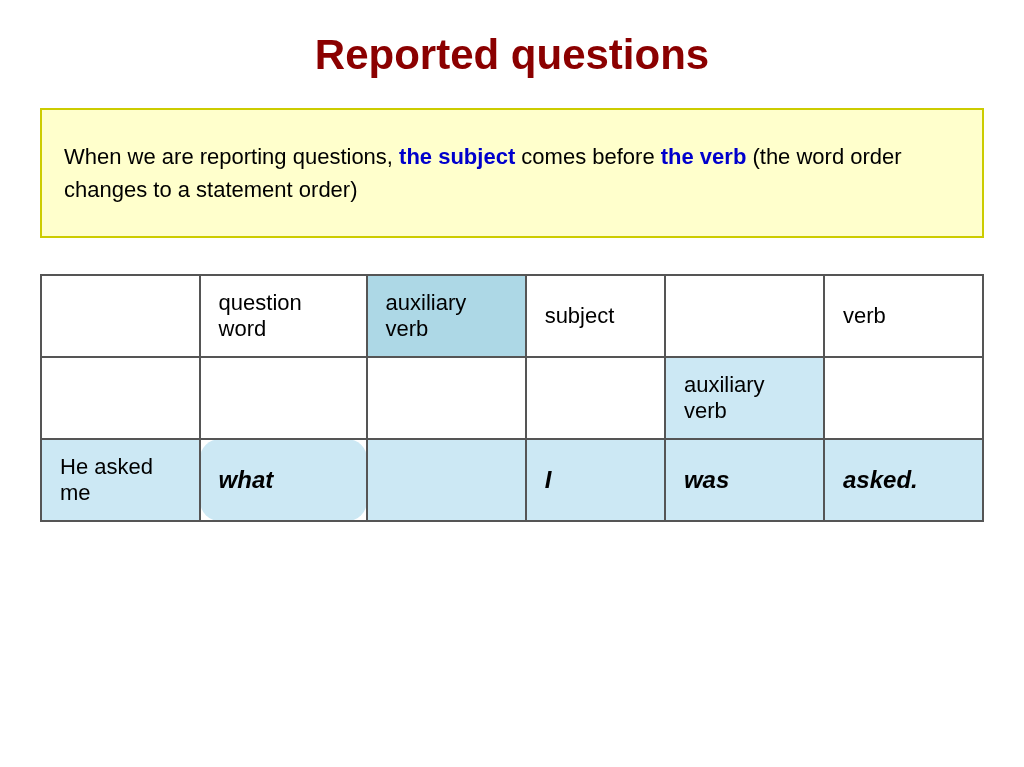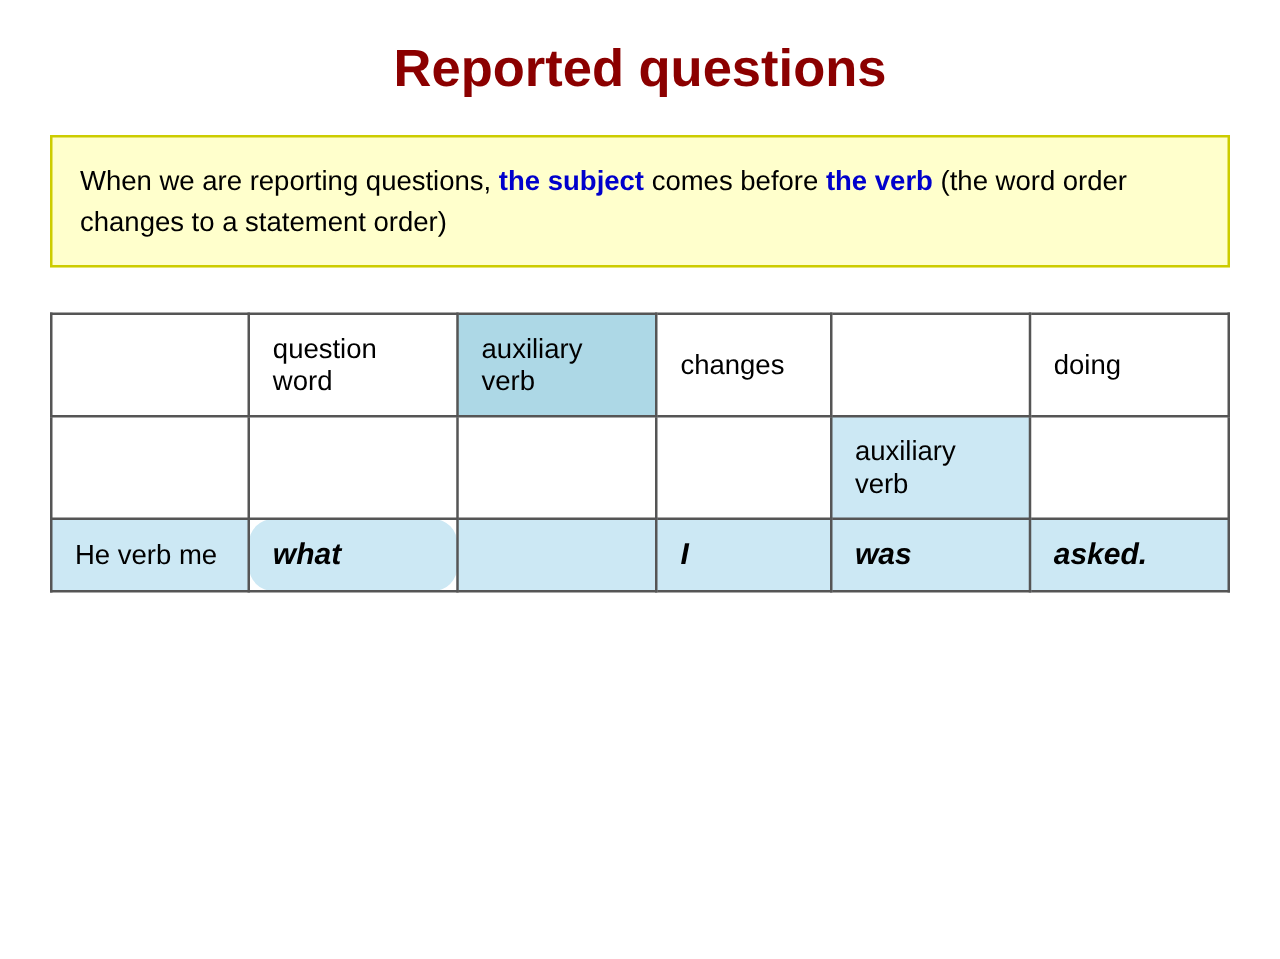--- a/index.html
+++ b/index.html
@@ -25,21 +25,21 @@
       font-size: 42px;
       font-weight: bold;
       text-align: center;
       line-height: 1.2;
       margin-bottom: 28px;
     }
 
     .info-box {
       background: #ffffcc;
       border: 2px solid #cccc00;
-      padding: 18px 22px;
+      padding: 30px 22px;
       font-size: 22px;
       line-height: 1.5;
       width: 100%;
       max-width: 960px;
       margin-bottom: 36px;
     }
 
     .info-box .highlight-subject {
       color: #0000cc;
       font-weight: bold;
@@ -126,34 +126,34 @@
 <div class="info-box">
   <span class="normal-text">When we are reporting questions, </span><span class="highlight-subject">the subject</span><span class="normal-text"> comes before </span><span class="highlight-verb">the verb</span><span class="normal-text"> (the word order changes to a statement order)</span>
 </div>
 
 <table>
   <tbody>
       <tr class="header-row">
     <td class="col-intro"></td>
     <td class="col-qword">question word</td>
     <td class="col-aux aux-header">auxiliary verb</td>
-    <td class="col-subj">changes</td>
+    <td class="col-subj">subject</td>
     <td class="col-aux2"></td>
-    <td class="col-verb">doing</td>
+    <td class="col-verb">verb</td>
   </tr>
   <tr class="data-row-2">
     <td class="col-intro"></td>
     <td class="col-qword"></td>
     <td class="col-aux"></td>
     <td class="col-subj"></td>
     <td class="col-aux2 aux-cell">auxiliary verb</td>
     <td class="col-verb"></td>
   </tr>
   <tr class="data-row-3">
-    <td class="col-intro">He verb me</td>
+    <td class="col-intro">He asked me</td>
     <td class="col-qword">what</td>
     <td class="col-aux"></td>
     <td class="col-subj">I</td>
     <td class="col-aux2">was</td>
     <td class="col-verb">asked.</td>
   </tr>
 </tbody>
   </table>
 
 </body></html>

